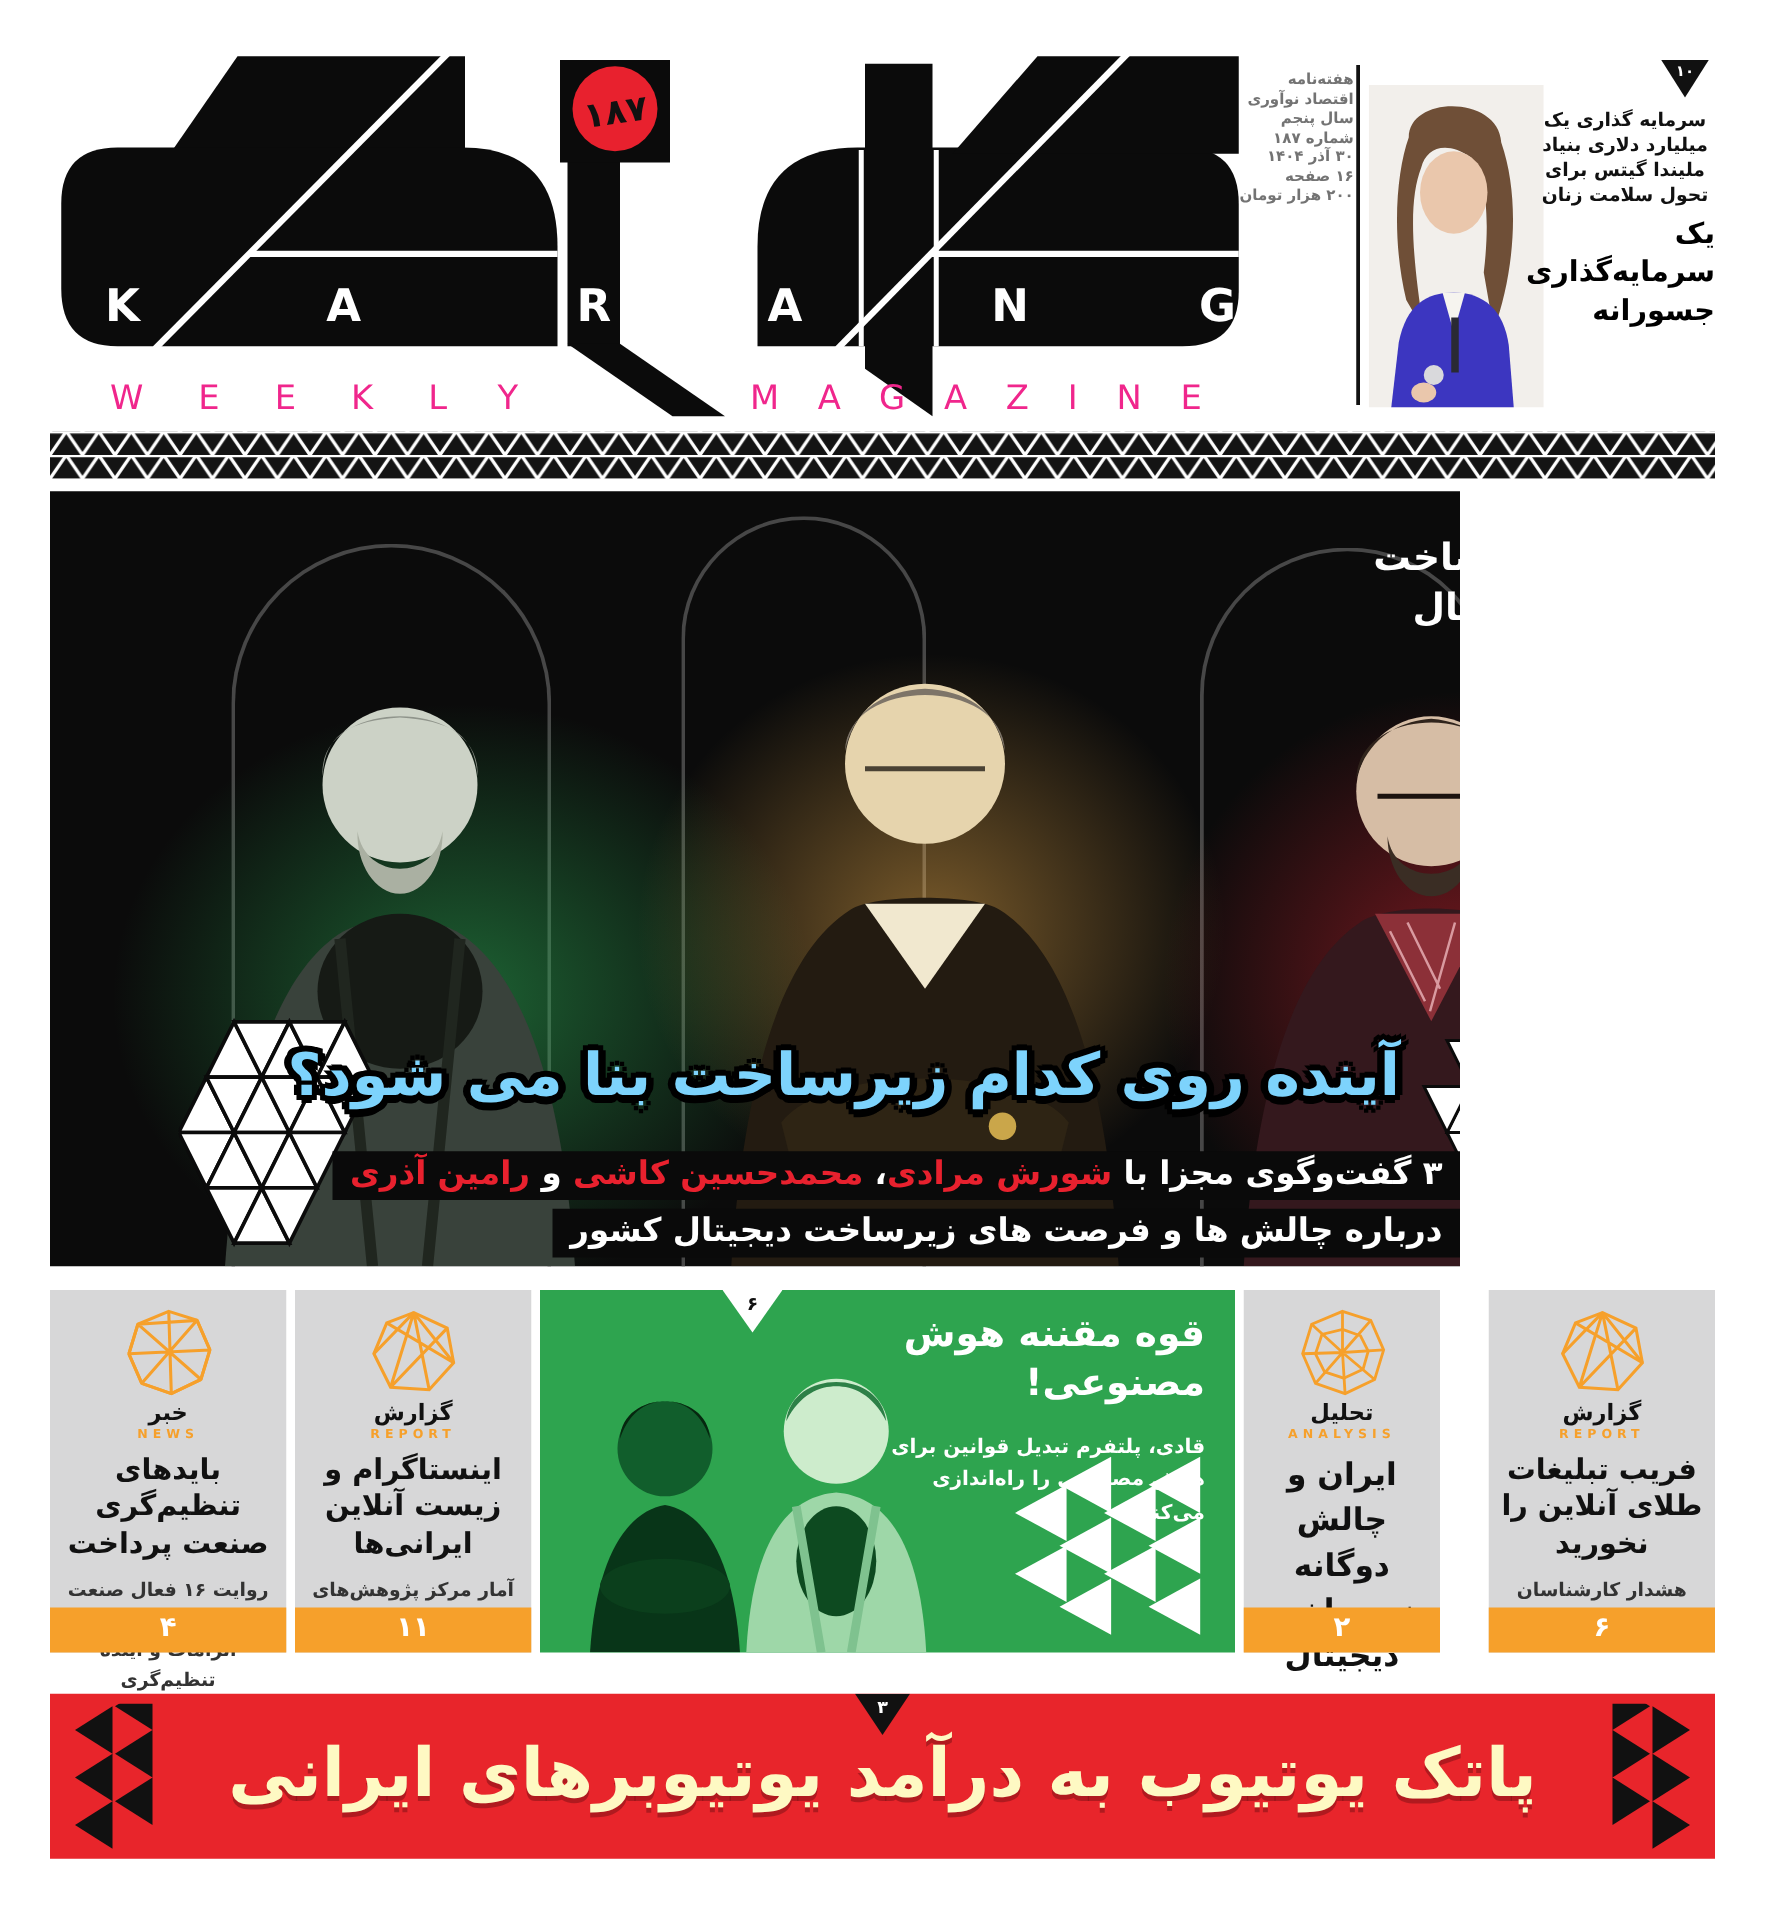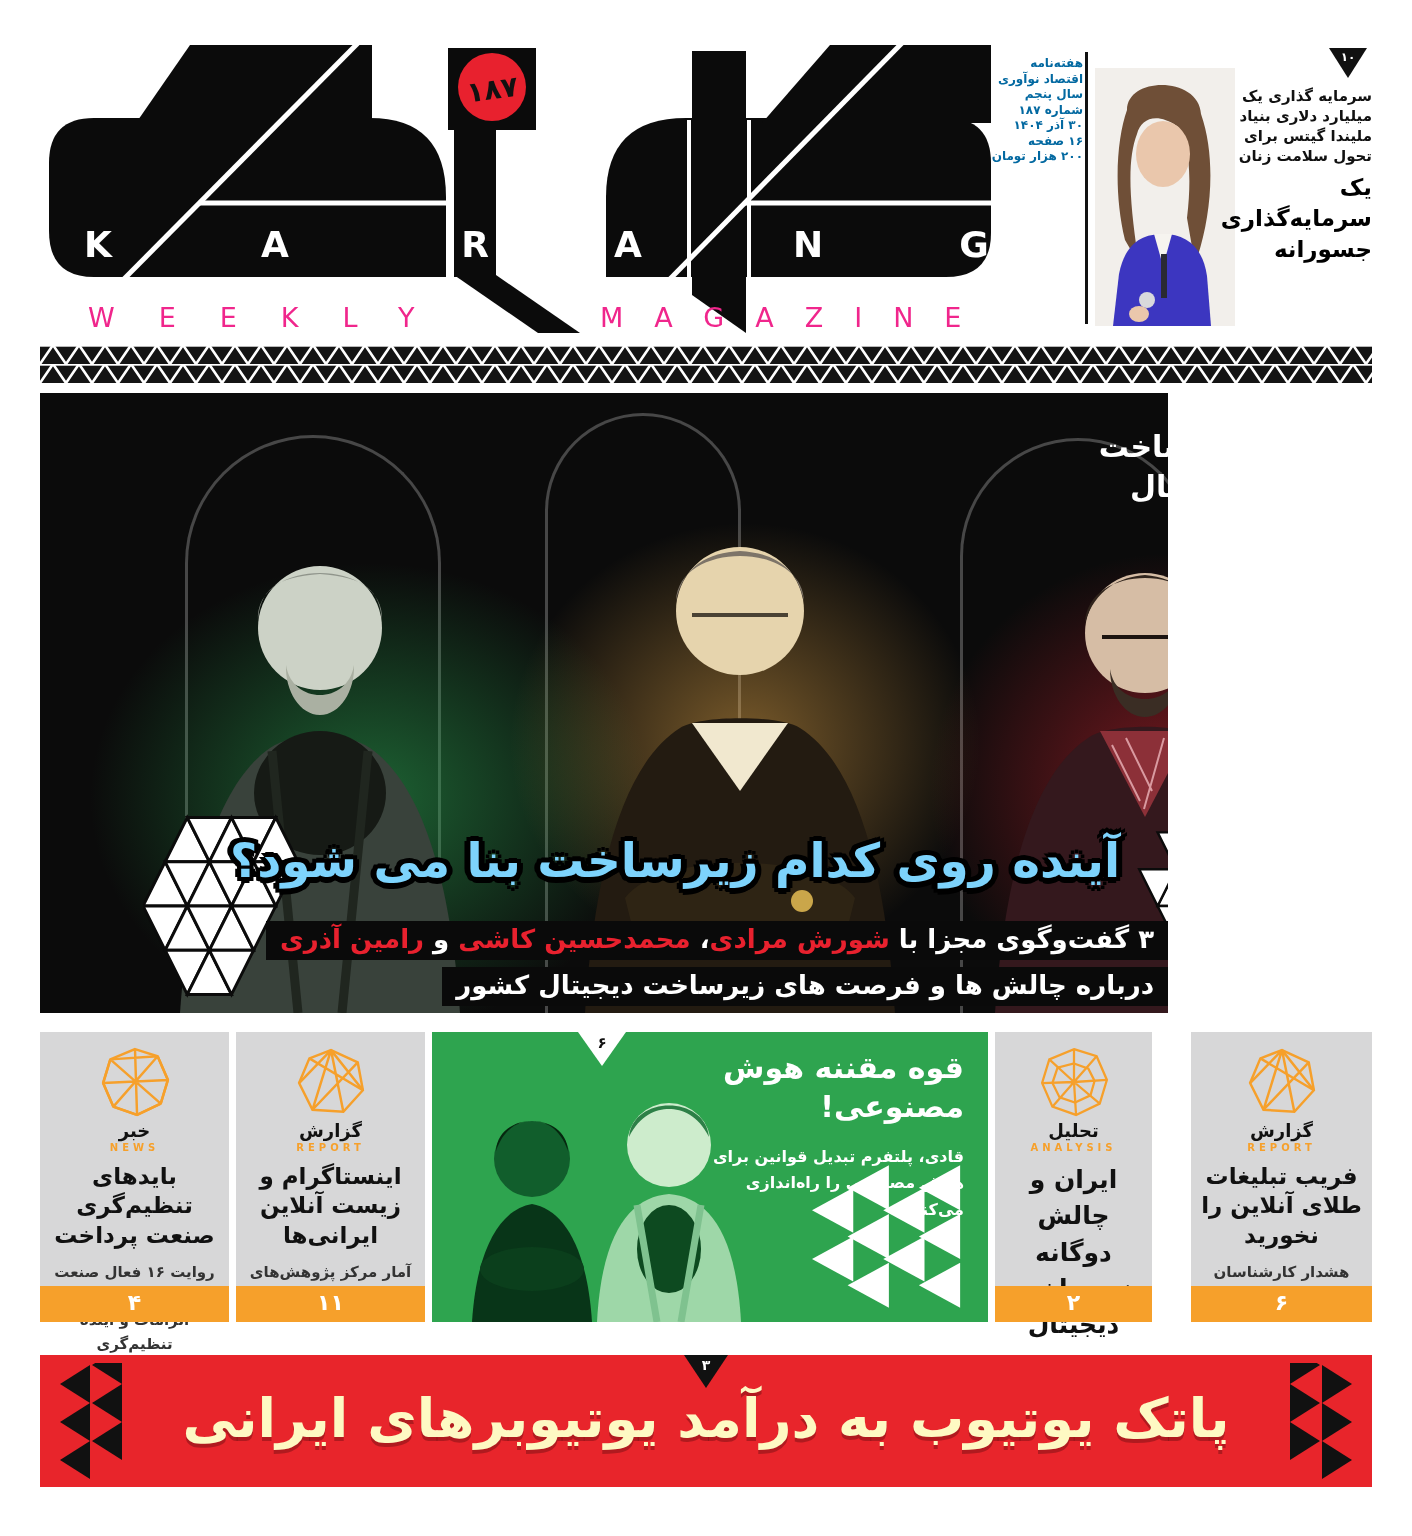--- a/index.html
+++ b/index.html
@@ -3,25 +3,25 @@
 <meta charset="utf-8">
 <style>
   html,body{margin:0;padding:0;background:#fff}
   body{font-family:"DejaVu Sans",sans-serif;color:#111}
   #page{position:relative;width:1412px;height:1536px;background:#fff;overflow:hidden}
   .abs{position:absolute}
   svg text{font-family:"DejaVu Sans",sans-serif}
 
   
   .logo-svg{left:40px;top:25px}
-  .m-info{left:983px;top:56px;width:100px;font-size:12px;font-weight:bold;line-height:15.5px;text-align:right;direction:rtl;color:#0369a1}
+  .m-info{left:983px;top:56px;width:100px;font-size:12px;font-weight:bold;line-height:15.5px;text-align:right;direction:rtl;color:#737373}
   .vline{left:1085px;top:52px;width:3px;height:272px;background:#111}
   .photo{left:1095px;top:68px}
   .tri10{left:1328px;top:46px}
-  .kicker{left:1228px;top:86px;width:144px;font-size:15px;font-weight:600;line-height:20px;text-align:right;direction:rtl;color:#111}
+  .kicker{left:1228px;top:86px;width:144px;font-size:15px;font-weight:600;line-height:20px;text-align:center;direction:rtl;color:#111}
   .tstitle{left:1228px;top:172px;width:144px;font-size:23px;font-weight:800;line-height:31px;text-align:right;direction:rtl;color:#000}
   .band{left:40px;top:345px}
 
   
   .hero{left:40px;top:393px;width:1128px;height:620px;background:#0b0b0b;overflow:hidden}
   .arch{position:absolute;border:3px solid #474747;border-bottom:none;border-radius:140px 140px 0 0}
   .glow{position:absolute;border-radius:50%}
   .figs{position:absolute;left:0;top:0}
   .sec-label{position:absolute;left:1010px;top:34px;width:190px;text-align:right;direction:rtl;color:#fff;font-size:30px;font-weight:800;line-height:40px}
   .sec-icon{position:absolute;left:1214px;top:26px;width:96px;height:86px;border:3px solid #fff;border-radius:22px;background:#000;display:flex;align-items:center;justify-content:center;gap:8px}

